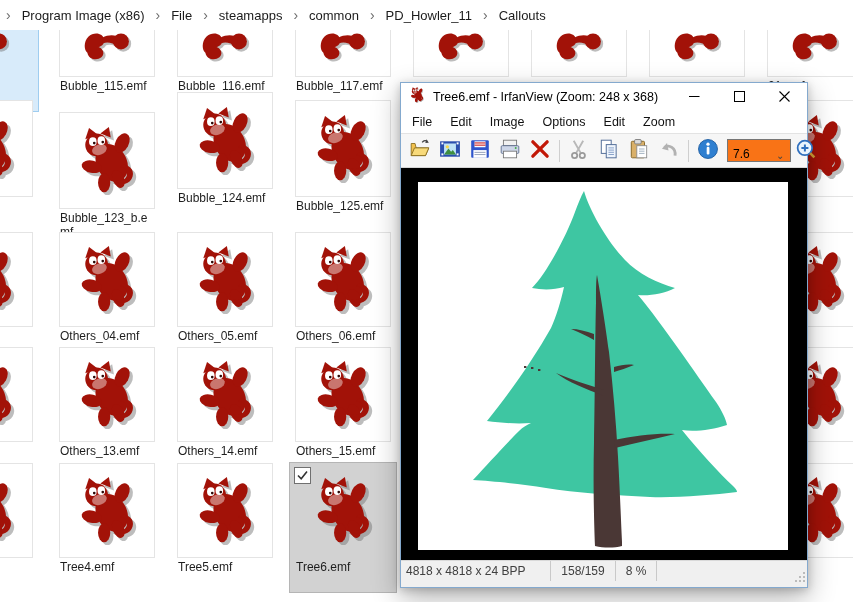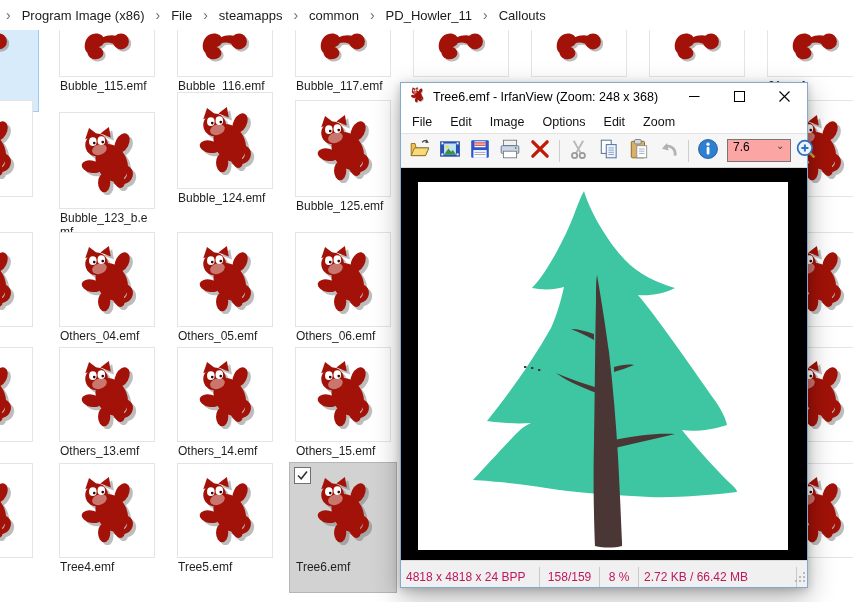--- a/index.html
+++ b/index.html
@@ -57,32 +57,32 @@
     font-size:12.5px;color:#111;flex:0 0 auto;padding-left:2px;
   }
   .menu-item{padding:2px 9px;cursor:default;}
   #iv-toolbar{
     height:33px;background:#f6f6f6;border-top:1px solid #e3e3e3;border-bottom:1px solid #d6d6d6;
     display:flex;align-items:center;flex:0 0 auto;padding-left:4px;
   }
   .tb-btn{width:30px;height:28px;display:flex;align-items:center;justify-content:center;flex:0 0 auto;}
   .tb-sep{width:1px;height:22px;background:#cfcfcf;margin:0 4px;flex:0 0 auto;}
   #zoom-combo{
-    width:62px;height:21px;background:#fca5a5;border:1px solid #767676;
-    display:flex;align-items:flex-start;margin:0 3px 0 4px;flex:0 0 auto;
+    width:62px;height:21px;background:#f97316;border:1px solid #767676;
+    display:flex;align-items:flex-end;margin:0 3px 0 4px;flex:0 0 auto;
   }
   #zoom-combo .val{flex:1;font-size:12px;color:#000;padding-left:5px;}
   #zoom-combo .chev{width:14px;color:#444;font-size:10px;}
   #iv-viewport{flex:1 1 auto;background:#000;position:relative;overflow:hidden;}
   #iv-canvas{
     position:absolute;left:17px;top:14px;width:370px;height:368px;background:#fff;
   }
   #iv-statusbar{
     height:26px;background:#f0f0f0;border-top:1px solid #d9d9d9;
-    display:flex;align-items:flex-end;font-size:12px;color:#be185d;flex:0 0 auto;position:relative;
+    display:flex;align-items:flex-start;font-size:12px;color:#404040;flex:0 0 auto;position:relative;
   }
   .sb-field{height:20px;display:flex;align-items:center;padding:0 5px;
     border-right:1px solid #c9c9c9;white-space:nowrap;overflow:hidden;}
   .sb-grip{position:absolute;right:1px;bottom:1px;}
 </style>
 </head>
 <body style="--tree-green: #3EC6A2; --trunk-brown: #4A3735; --winborder: #84A9CE; --red: #A21208;">
 
 <div id="screen">
 
@@ -1160,21 +1160,20 @@
           <rect x="120" y="187" width="2.4" height="2" fill="var(--trunk-brown)"></rect>
           <rect x="113" y="185" width="2.4" height="2" fill="var(--trunk-brown)"></rect>
           <rect x="106" y="184" width="2.4" height="2" fill="var(--trunk-brown)"></rect>
         </svg>
       </div>
     </div>
     <div id="iv-statusbar">
         <span class="sb-field" style="width:139px;justify-content:flex-start">4818 x 4818 x 24 BPP</span>
         <span class="sb-field" style="width:54px;justify-content:center">158/159</span>
         <span class="sb-field" style="width:30px;justify-content:center">8 %</span>
-        <span class="sb-field" style="width:160px;justify-content:flex-start">2.72 KB / 66.42 MB</span>
         <span class="sb-field" style="flex:1;border-right:none"></span>
         <span class="sb-grip"><svg width="12" height="12" viewBox="0 0 12 12">
             <circle cx="10" cy="10" r="1" fill="#aaa"></circle>
             <circle cx="10" cy="6" r="1" fill="#aaa"></circle>
             <circle cx="6" cy="10" r="1" fill="#aaa"></circle>
             <circle cx="10" cy="2" r="1" fill="#aaa"></circle>
             <circle cx="2" cy="10" r="1" fill="#aaa"></circle>
             <circle cx="6" cy="6" r="1" fill="#aaa"></circle>
           </svg></span>
       </div>

